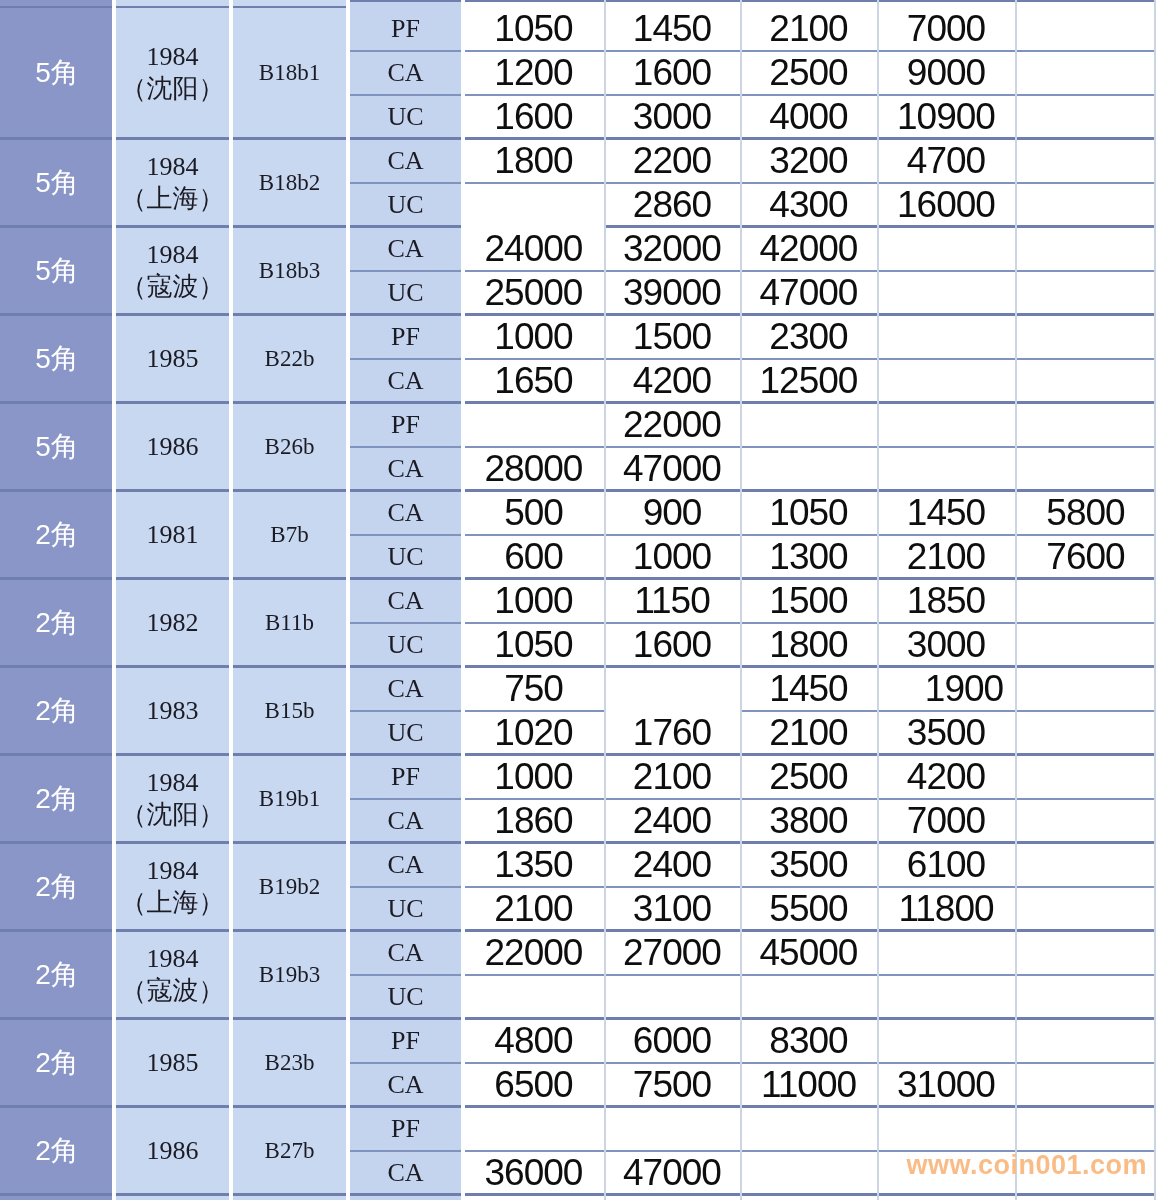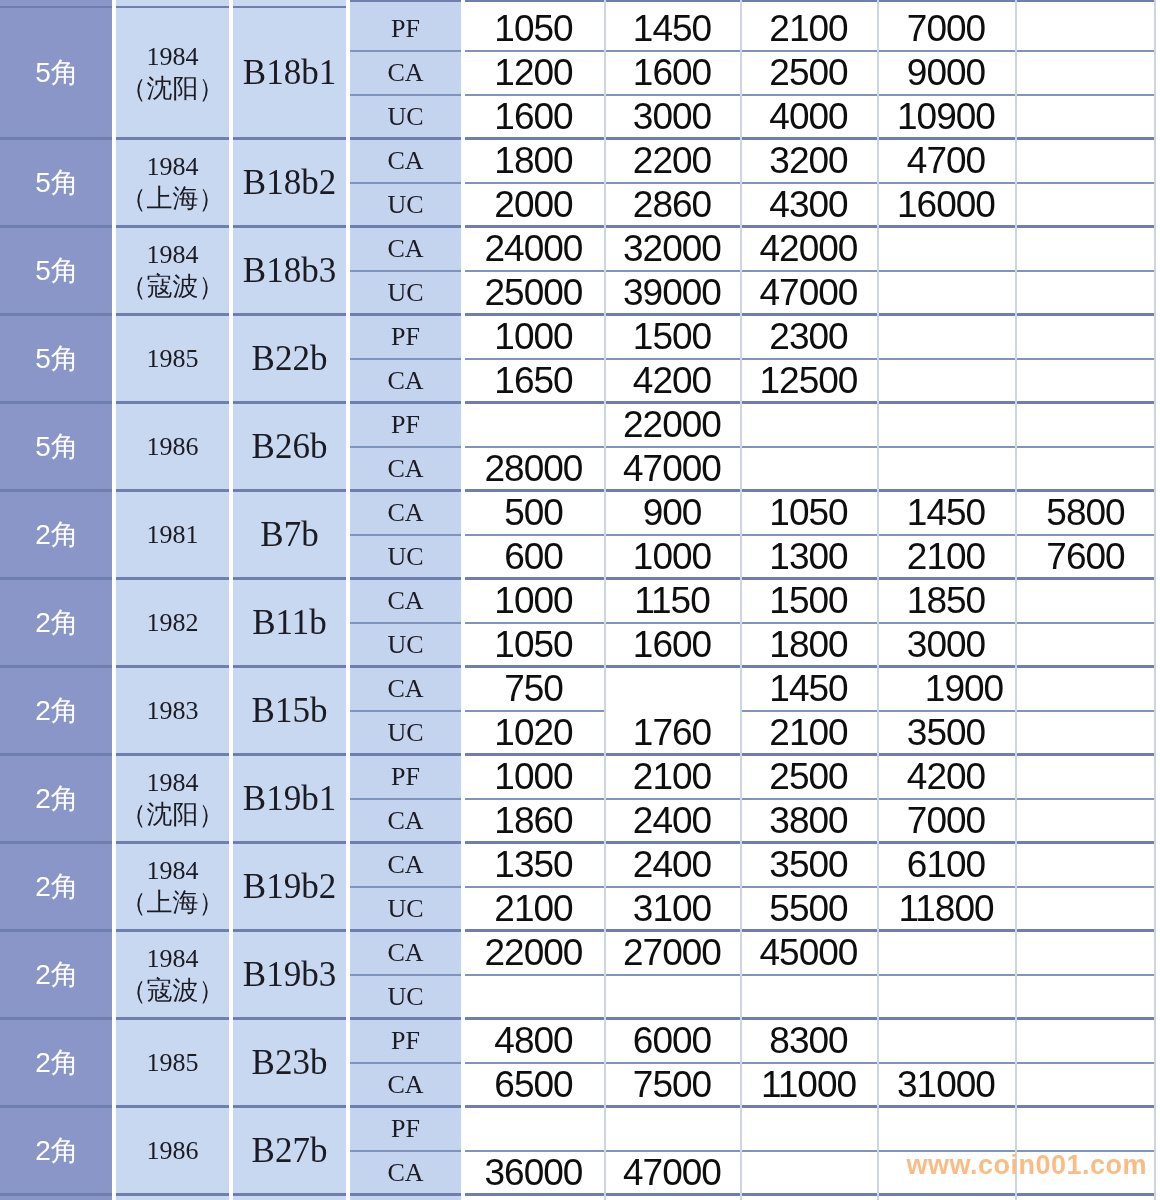--- a/index.html
+++ b/index.html
@@ -26,21 +26,21 @@
     justify-content: center;
     overflow: hidden;
   }
   
   .c-denom  { background: #8a96c7; color: #ffffff; font-size: 28px;
               font-family: "Liberation Sans", "DejaVu Sans", sans-serif; }
   .c-year   { background: #c9d8f1; color: #1b1b24; font-size: 26px; line-height: 32px;
               font-family: "Liberation Serif", "DejaVu Serif", serif;
               flex-direction: column; text-align: center; }
   .c-year span { display: block; }
-  .c-cat    { background: #c9d8f1; color: #1b1b24; font-size: 35px;
+  .c-cat    { background: #c9d8f1; color: #1b1b24; font-size: 23px;
               font-family: "Liberation Serif", "DejaVu Serif", serif; }
   .c-grade  { background: #c4d3ee; color: #1b1b24; font-size: 26px;
               font-family: "Liberation Serif", "DejaVu Serif", serif; }
   .c-price  { background: #ffffff; color: #0e0e0e; font-size: 37px; letter-spacing: -1px;
               font-family: "Liberation Sans", "DejaVu Sans", sans-serif; }
   
   .gb { border-bottom: 3px solid #6e7ead; }   
   .rb { border-bottom: 2px solid #8093bf; }   
   
   .sl-denom   { background: #8a96c7; }
@@ -108,21 +108,20 @@
         <span>（上海）</span>
       </div>
       <div class="cell c-cat gb" style="grid-area: 5 / 3 / span 2;">B18b2</div>
       <div class="cell c-grade rb" style="grid-area: 5 / 4;">CA</div>
       <div class="cell c-price rb" style="grid-area: 5 / 5;">1800</div>
       <div class="cell c-price rb" style="grid-area: 5 / 6;">2200</div>
       <div class="cell c-price rb" style="grid-area: 5 / 7;">3200</div>
       <div class="cell c-price rb" style="grid-area: 5 / 8;">4700</div>
       <div class="cell c-price rb" style="grid-area: 5 / 9;"></div>
       <div class="cell c-grade gb" style="grid-area: 6 / 4;">UC</div>
-      <div class="cell c-price gb" style="grid-area: 6 / 5;">2000</div>
       <div class="cell c-price gb" style="grid-area: 6 / 6;">2860</div>
       <div class="cell c-price gb" style="grid-area: 6 / 7;">4300</div>
       <div class="cell c-price gb" style="grid-area: 6 / 8;">16000</div>
       <div class="cell c-price gb" style="grid-area: 6 / 9;"></div>
       <div class="cell c-denom gb" style="grid-area: 7 / 1 / span 2;">5角</div>
       <div class="cell c-year gb" style="grid-area: 7 / 2 / span 2;">
         <span>1984</span>
         <span>（寇波）</span>
       </div>
       <div class="cell c-cat gb" style="grid-area: 7 / 3 / span 2;">B18b3</div>

